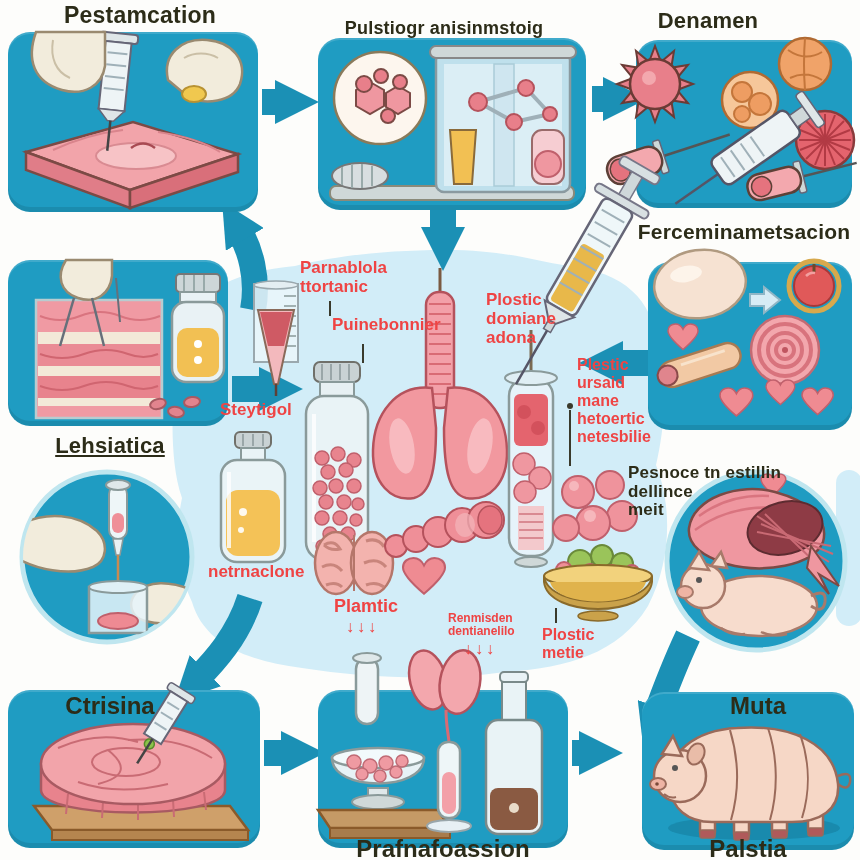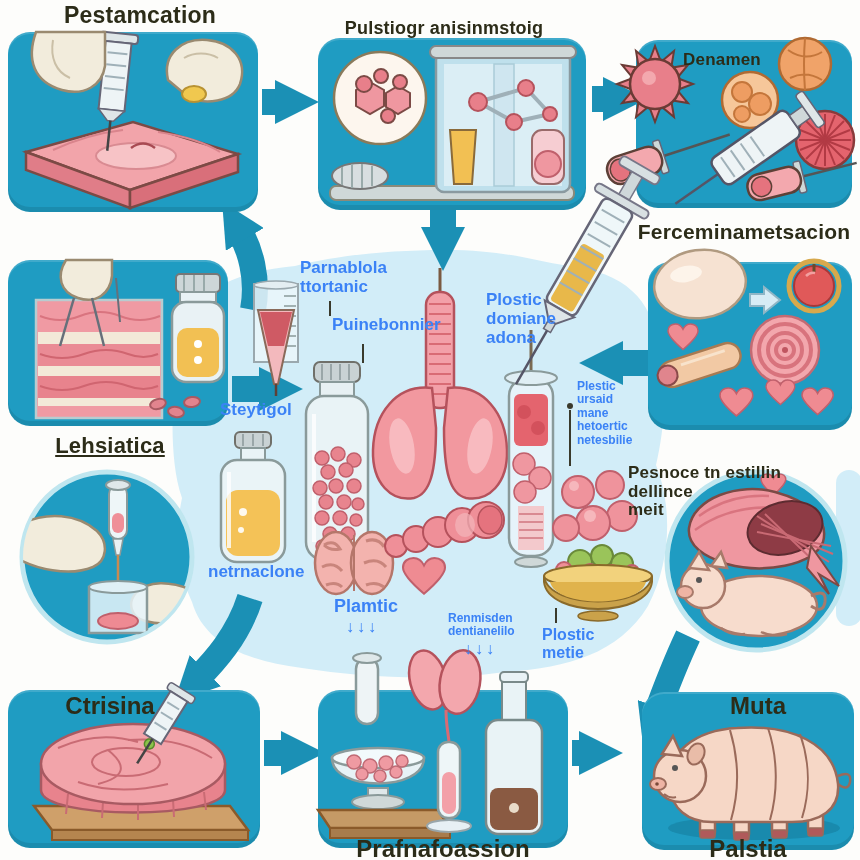--- a/index.html
+++ b/index.html
@@ -2,21 +2,21 @@
 <html><head>
 <meta charset="utf-8">
 <style>
   html,body{margin:0;padding:0;background:#ffffff;}
   #canvas{position:relative;width:860px;height:860px;background:#fdfdfb;overflow:hidden;
           font-family:"Liberation Sans",sans-serif;}
   .panel{position:absolute;background:#1f9cc2;border-radius:22px;
          box-shadow:inset 0 -5px 0 rgba(0,0,0,.10), inset 0 2px 0 rgba(255,255,255,.15);}
   .ttl{position:absolute;font-weight:700;color:#2c2c18;text-align:center;letter-spacing:.2px;z-index:6;}
   .cap{position:absolute;font-weight:700;color:#2c2c18;text-align:center;z-index:6;}
-  .lbl{position:absolute;font-weight:700;color:#3b82f6;line-height:1.12;white-space:pre-line;z-index:6;}
+  .lbl{position:absolute;font-weight:700;color:#ef4444;line-height:1.12;white-space:pre-line;z-index:6;}
   svg.layer{position:absolute;left:0;top:0;z-index:1;overflow:visible;}
   svg.blob{z-index:0;}
   svg.art{position:absolute;overflow:visible;z-index:3;}
   .panel{z-index:2;}
 </style>
 </head>
 <body>
 
 <div id="canvas">
 
@@ -52,21 +52,21 @@
   <div class="panel" style="left:318px;top:38px;width:268px;height:172px;"></div>
   <div class="panel" style="left:636px;top:40px;width:216px;height:168px;"></div>
   <div class="panel" style="left:8px;top:260px;width:220px;height:166px;"></div>
   <div class="panel" style="left:648px;top:262px;width:204px;height:168px;"></div>
   <div class="panel" style="left:8px;top:690px;width:252px;height:158px;"></div>
   <div class="panel" style="left:318px;top:690px;width:250px;height:158px;"></div>
   <div class="panel" style="left:642px;top:692px;width:212px;height:158px;"></div>
 
   <div class="ttl" style="left:30px;top:2px;width:220px;font-size:23px;">Pestamcation</div>
   <div class="ttl" style="left:310px;top:6px;width:268px;font-size:18px;margin-top:12px;">Pulstiogr anisinmstoig</div>
-  <div class="ttl" style="left:622px;top:8px;width:200px;font-size:17px;margin-top:42px;">Denamen</div>
+  <div class="ttl" style="left:608px;top:8px;width:200px;font-size:22px;">Denamen</div>
   <div class="ttl" style="left:628px;top:220px;width:232px;font-size:21px;">Ferceminametsacion</div>
   <div class="ttl" style="left:22px;top:433px;width:176px;font-size:22px;text-decoration:underline;">Lehsiatica</div>
   <div class="ttl" style="left:628px;top:436px;width:230px;font-size:17px;text-align:left;white-space:pre-line;line-height:1.1;margin-top:28px;">Pesnoce tn estillin
 dellince
 meit</div>
   <div class="cap" style="left:22px;top:692px;width:176px;font-size:24px;">Ctrisina</div>
   <div class="cap" style="left:678px;top:692px;width:160px;font-size:24px;">Muta</div>
   <div class="cap" style="left:318px;top:835px;width:250px;font-size:24px;">Prafnafoassion</div>
   <div class="cap" style="left:648px;top:835px;width:200px;font-size:24px;">Palstia</div>
 
@@ -635,21 +635,21 @@
     </g>
     <circle cx="570" cy="406" r="3" fill="#3a3a2c"></circle>
   </svg>
 
   <div class="lbl" style="left:300px;top:258px;font-size:17px;">Parnablola
 ttortanic</div>
   <div class="lbl" style="left:332px;top:315px;font-size:17px;">Puinebonnier</div>
   <div class="lbl" style="left:486px;top:290px;font-size:17px;">Plostic
 domiane
 adona</div>
-  <div class="lbl" style="left:577px;top:380px;font-size:12px;">Plestic
+  <div class="lbl" style="left:577px;top:356px;font-size:16px;">Plestic
 ursaid
 mane
 hetoertic
 netesbilie</div>
   <div class="lbl" style="left:220px;top:400px;font-size:17px;">Steytigol</div>
   <div class="lbl" style="left:208px;top:562px;font-size:17px;">netrnaclone</div>
   <div class="lbl" style="left:334px;top:596px;font-size:18px;">Plamtic</div>
   <div class="lbl" style="left:346px;top:618px;font-size:16px;letter-spacing:3px;">↓↓↓</div>
   <div class="lbl" style="left:448px;top:612px;font-size:12px;">Renmisden
 dentianelilo</div>

